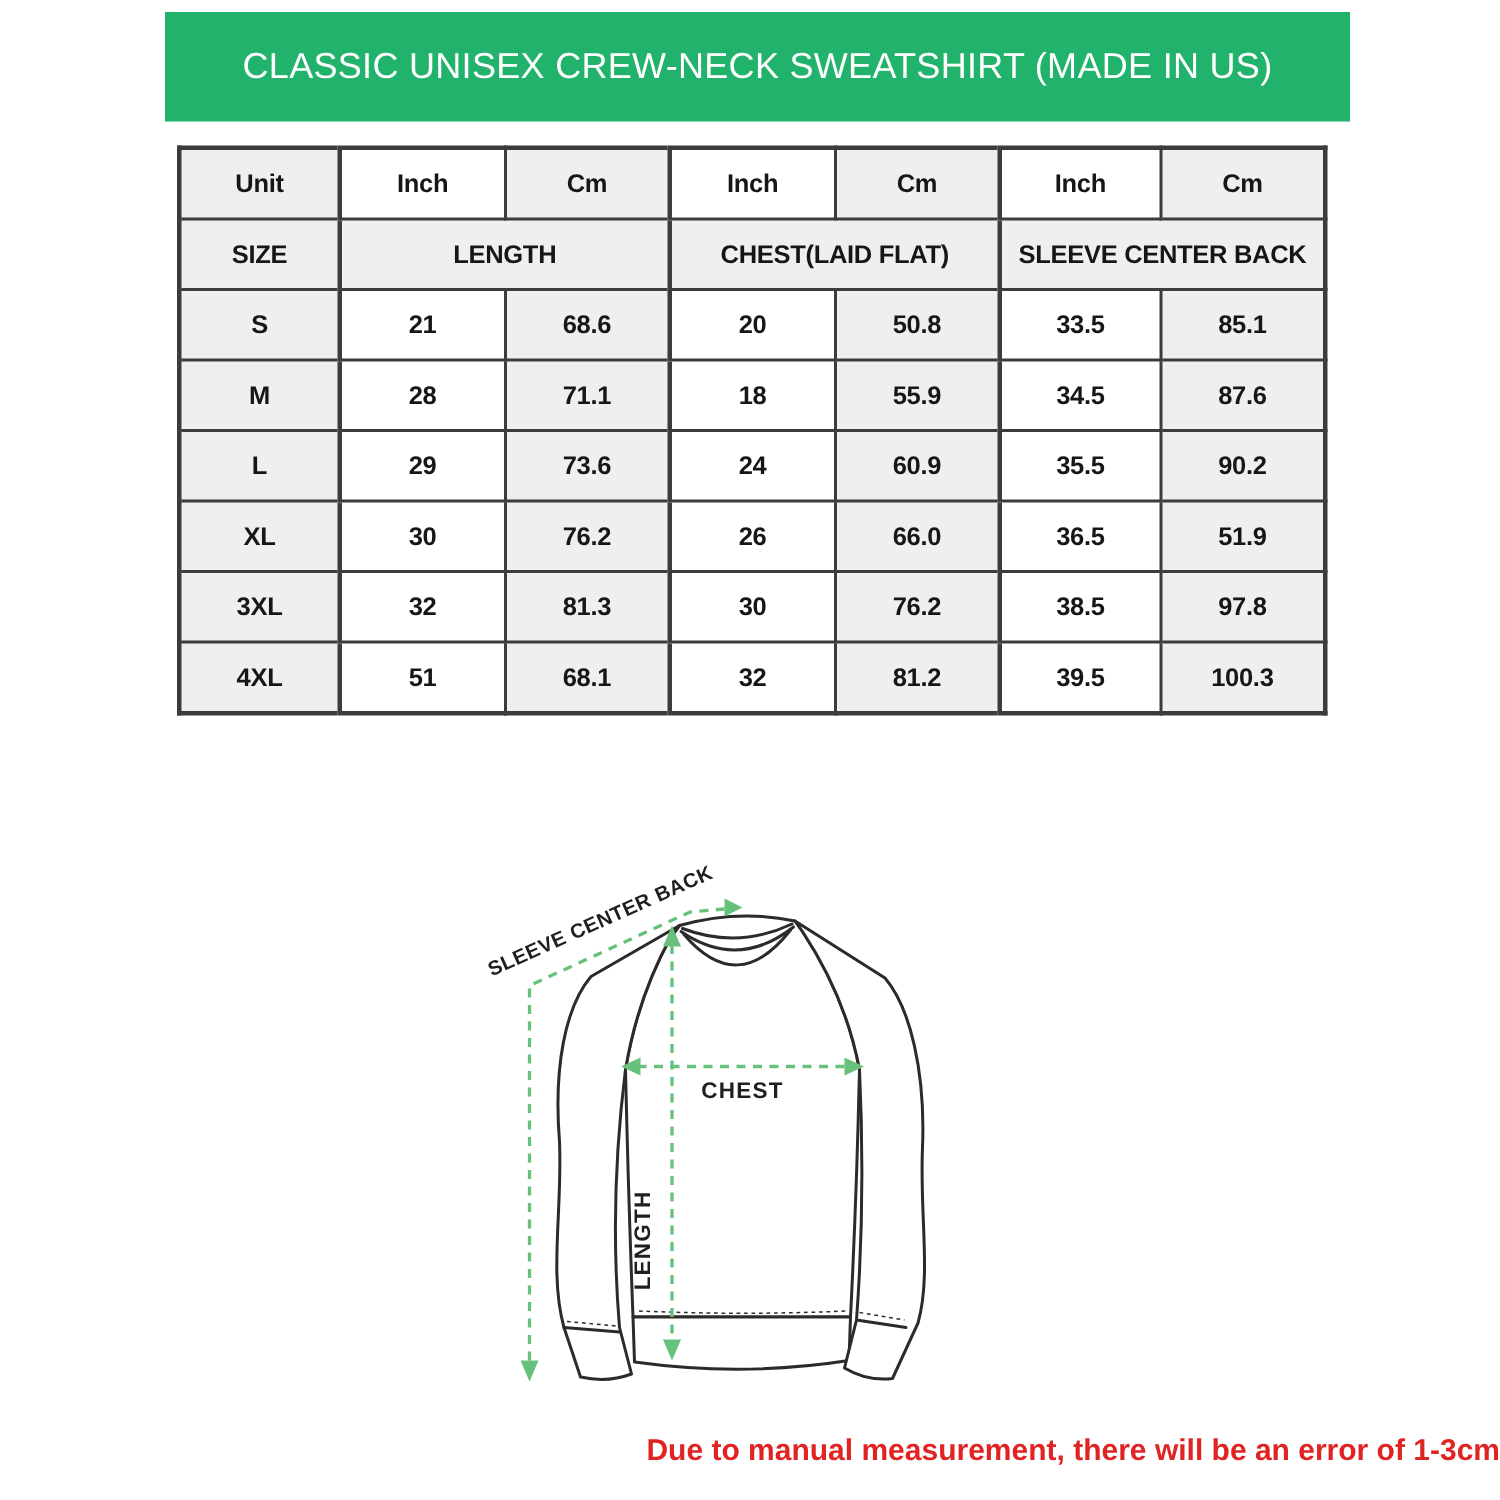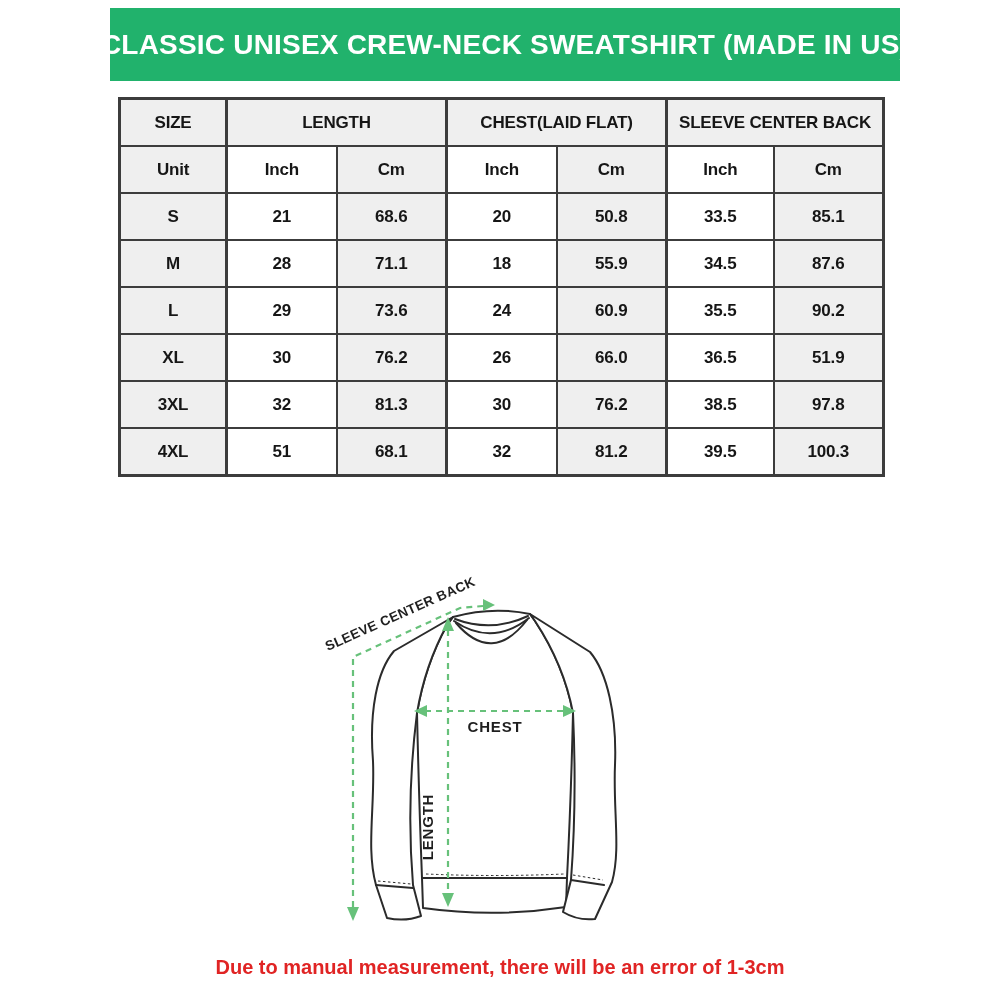--- a/index.html
+++ b/index.html
@@ -7,21 +7,21 @@
     position:relative;width:1000px;height:1000px;background:#fff;overflow:hidden;
     font-family:"Liberation Sans","DejaVu Sans",sans-serif;color:#151515;
   }
   
   .header-bar{
     position:absolute;left:110px;top:8px;width:790px;height:73px;
     background:var(--header-bg,#21b26c);
     display:flex;align-items:center;justify-content:center;
   }
   .header-bar .title{
-    color:var(--banner-text,#fff);font-size:28px;font-weight:bold;letter-spacing:.2px;
+    color:var(--banner-text,#fff);font-size:24px;font-weight:normal;letter-spacing:.2px;
     white-space:nowrap;
   }
   
   table.size-chart{
     position:absolute;left:118px;top:97px;width:764px;
     border-collapse:collapse;table-layout:fixed;
     border:3px solid var(--border-dark,#3c3c3c);
   }
   table.size-chart td{
     border:2px solid var(--border-dark,#3c3c3c);
@@ -38,21 +38,21 @@
   .stitch{fill:none;stroke:var(--line-black,#2b2b2b);stroke-width:1;stroke-dasharray:2.5 2.5;}
   .measure{fill:none;stroke:var(--measure-green,#67c17a);stroke-width:2.2;stroke-dasharray:6 5;}
   .arrow{fill:var(--measure-green,#67c17a);stroke:none;}
   .diagram-label{
     font-family:"Liberation Sans","DejaVu Sans",sans-serif;
     font-size:15px;font-weight:bold;fill:#1f1f1f;letter-spacing:.8px;
   }
   .diagram-label.scb{font-size:13.5px;letter-spacing:.4px;}
   
   .footnote{
-    position:absolute;left:0;top:956px;width:1000px;text-align:center;
+    position:absolute;left:0;top:956px;width:1000px;text-align:right;
     color:var(--note-red,#e02424);font-size:20px;font-weight:bold;
   }
 </style>
 </head>
 <body>
 
 <div class="page">
 
   <div class="header-bar">
     <div class="title">CLASSIC UNISEX CREW-NECK SWEATSHIRT (MADE IN US)</div>
@@ -63,33 +63,33 @@
       <col style="width:107px">
         <col style="width:110px">
         <col style="width:110px">
       <col style="width:110px">
         <col style="width:110px">
         <col style="width:107px">
       <col style="width:110px">
     </colgroup>
     <tbody>
         <tr>
-          <td class="gray">SIZE</td>
-          <td class="gray gs" colspan="2">LENGTH</td>
-          <td class="gray gs" colspan="2">CHEST(LAID FLAT)</td>
-          <td class="gray gs" colspan="2">SLEEVE CENTER BACK</td>
-        </tr>
-        <tr>
           <td class="gray">Unit</td>
           <td class="white gs">Inch</td>
           <td class="gray">Cm</td>
           <td class="white gs">Inch</td>
           <td class="gray">Cm</td>
           <td class="white gs">Inch</td>
           <td class="gray">Cm</td>
+        </tr>
+        <tr>
+          <td class="gray">SIZE</td>
+          <td class="gray gs" colspan="2">LENGTH</td>
+          <td class="gray gs" colspan="2">CHEST(LAID FLAT)</td>
+          <td class="gray gs" colspan="2">SLEEVE CENTER BACK</td>
         </tr>
         <tr>
           <td class="gray">S</td>
           <td class="white gs">21</td>
           <td class="gray">68.6</td>
           <td class="white gs">20</td>
           <td class="gray">50.8</td>
           <td class="white gs">33.5</td>
           <td class="gray">85.1</td>
         </tr>

